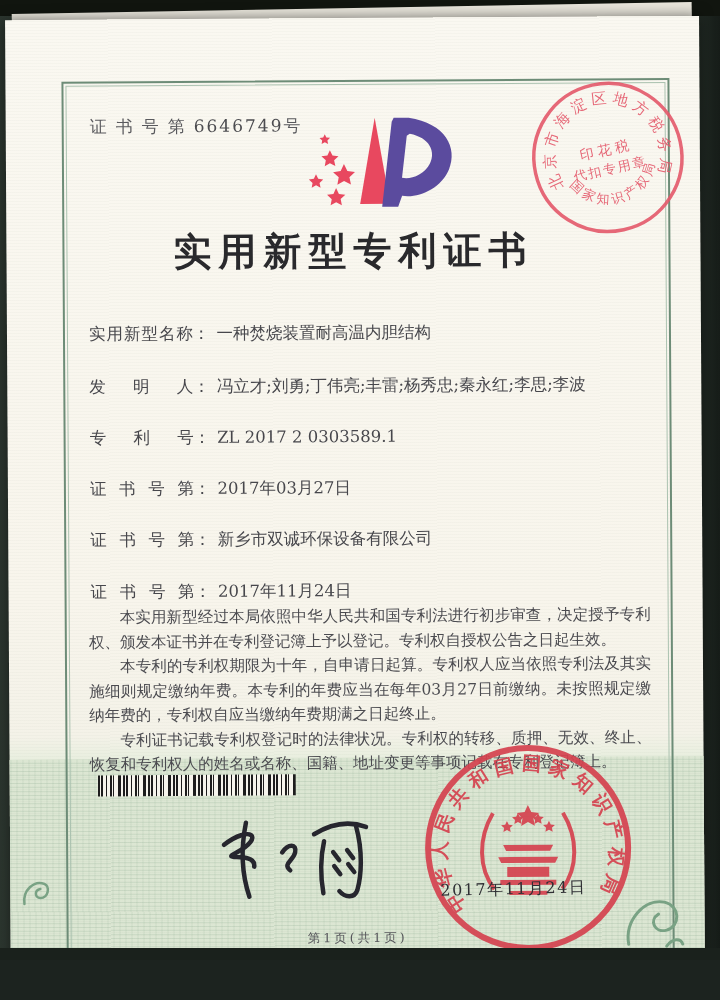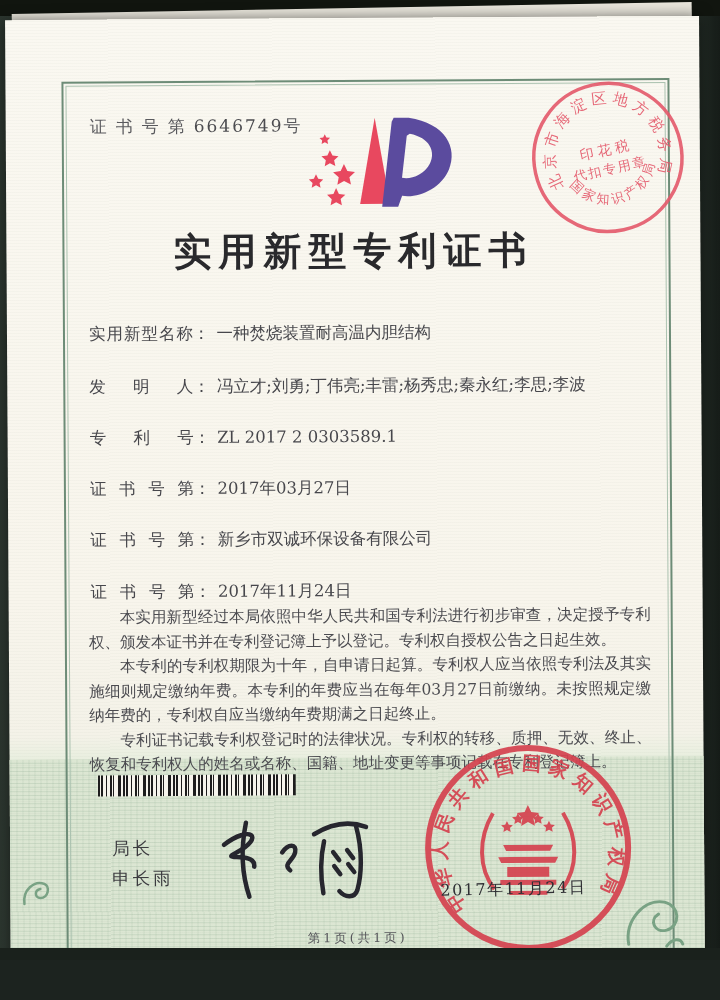--- a/index.html
+++ b/index.html
@@ -120,24 +120,20 @@
     </div>
 
     <div class="paras">
       <p>本实用新型经过本局依照中华人民共和国专利法进行初步审查，决定授予专利权、颁发本证书并在专利登记簿上予以登记。专利权自授权公告之日起生效。</p>
       <p>本专利的专利权期限为十年，自申请日起算。专利权人应当依照专利法及其实施细则规定缴纳年费。本专利的年费应当在每年03月27日前缴纳。未按照规定缴纳年费的，专利权自应当缴纳年费期满之日起终止。</p>
       <p>专利证书记载专利权登记时的法律状况。专利权的转移、质押、无效、终止、恢复和专利权人的姓名或名称、国籍、地址变更等事项记载在专利登记簿上。</p>
     </div>
 
     <div class="barcode"></div>
 
-    <div class="officer">
-      <div>局长</div>
-      <div>申长雨</div>
-    </div>
 
     <div class="signature">
       <svg viewBox="0 0 205 95" width="205" height="95" fill="none" stroke="#26262e" stroke-width="4.5" stroke-linecap="round" stroke-linejoin="round">
         <path d="M38,12 C33,36 33,62 41,86"></path>
         <path d="M16,34 C42,14 58,26 28,42 C10,51 48,40 46,56"></path>
         <path d="M74,42 c6,-9 15,-9 13,0 c-2,9 -13,11 -5,18"></path>
         <path d="M106,24 c18,-11 36,-13 52,-7"></path>
         <path d="M116,31 c-5,22 -3,40 -1,52"></path>
         <path d="M148,16 c7,26 5,50 1,64 c-3,9 -13,7 -18,1"></path>
         <path d="M125,42 l6,8 M139,40 l6,8 M126,56 l6,8 M140,54 l6,8"></path>

